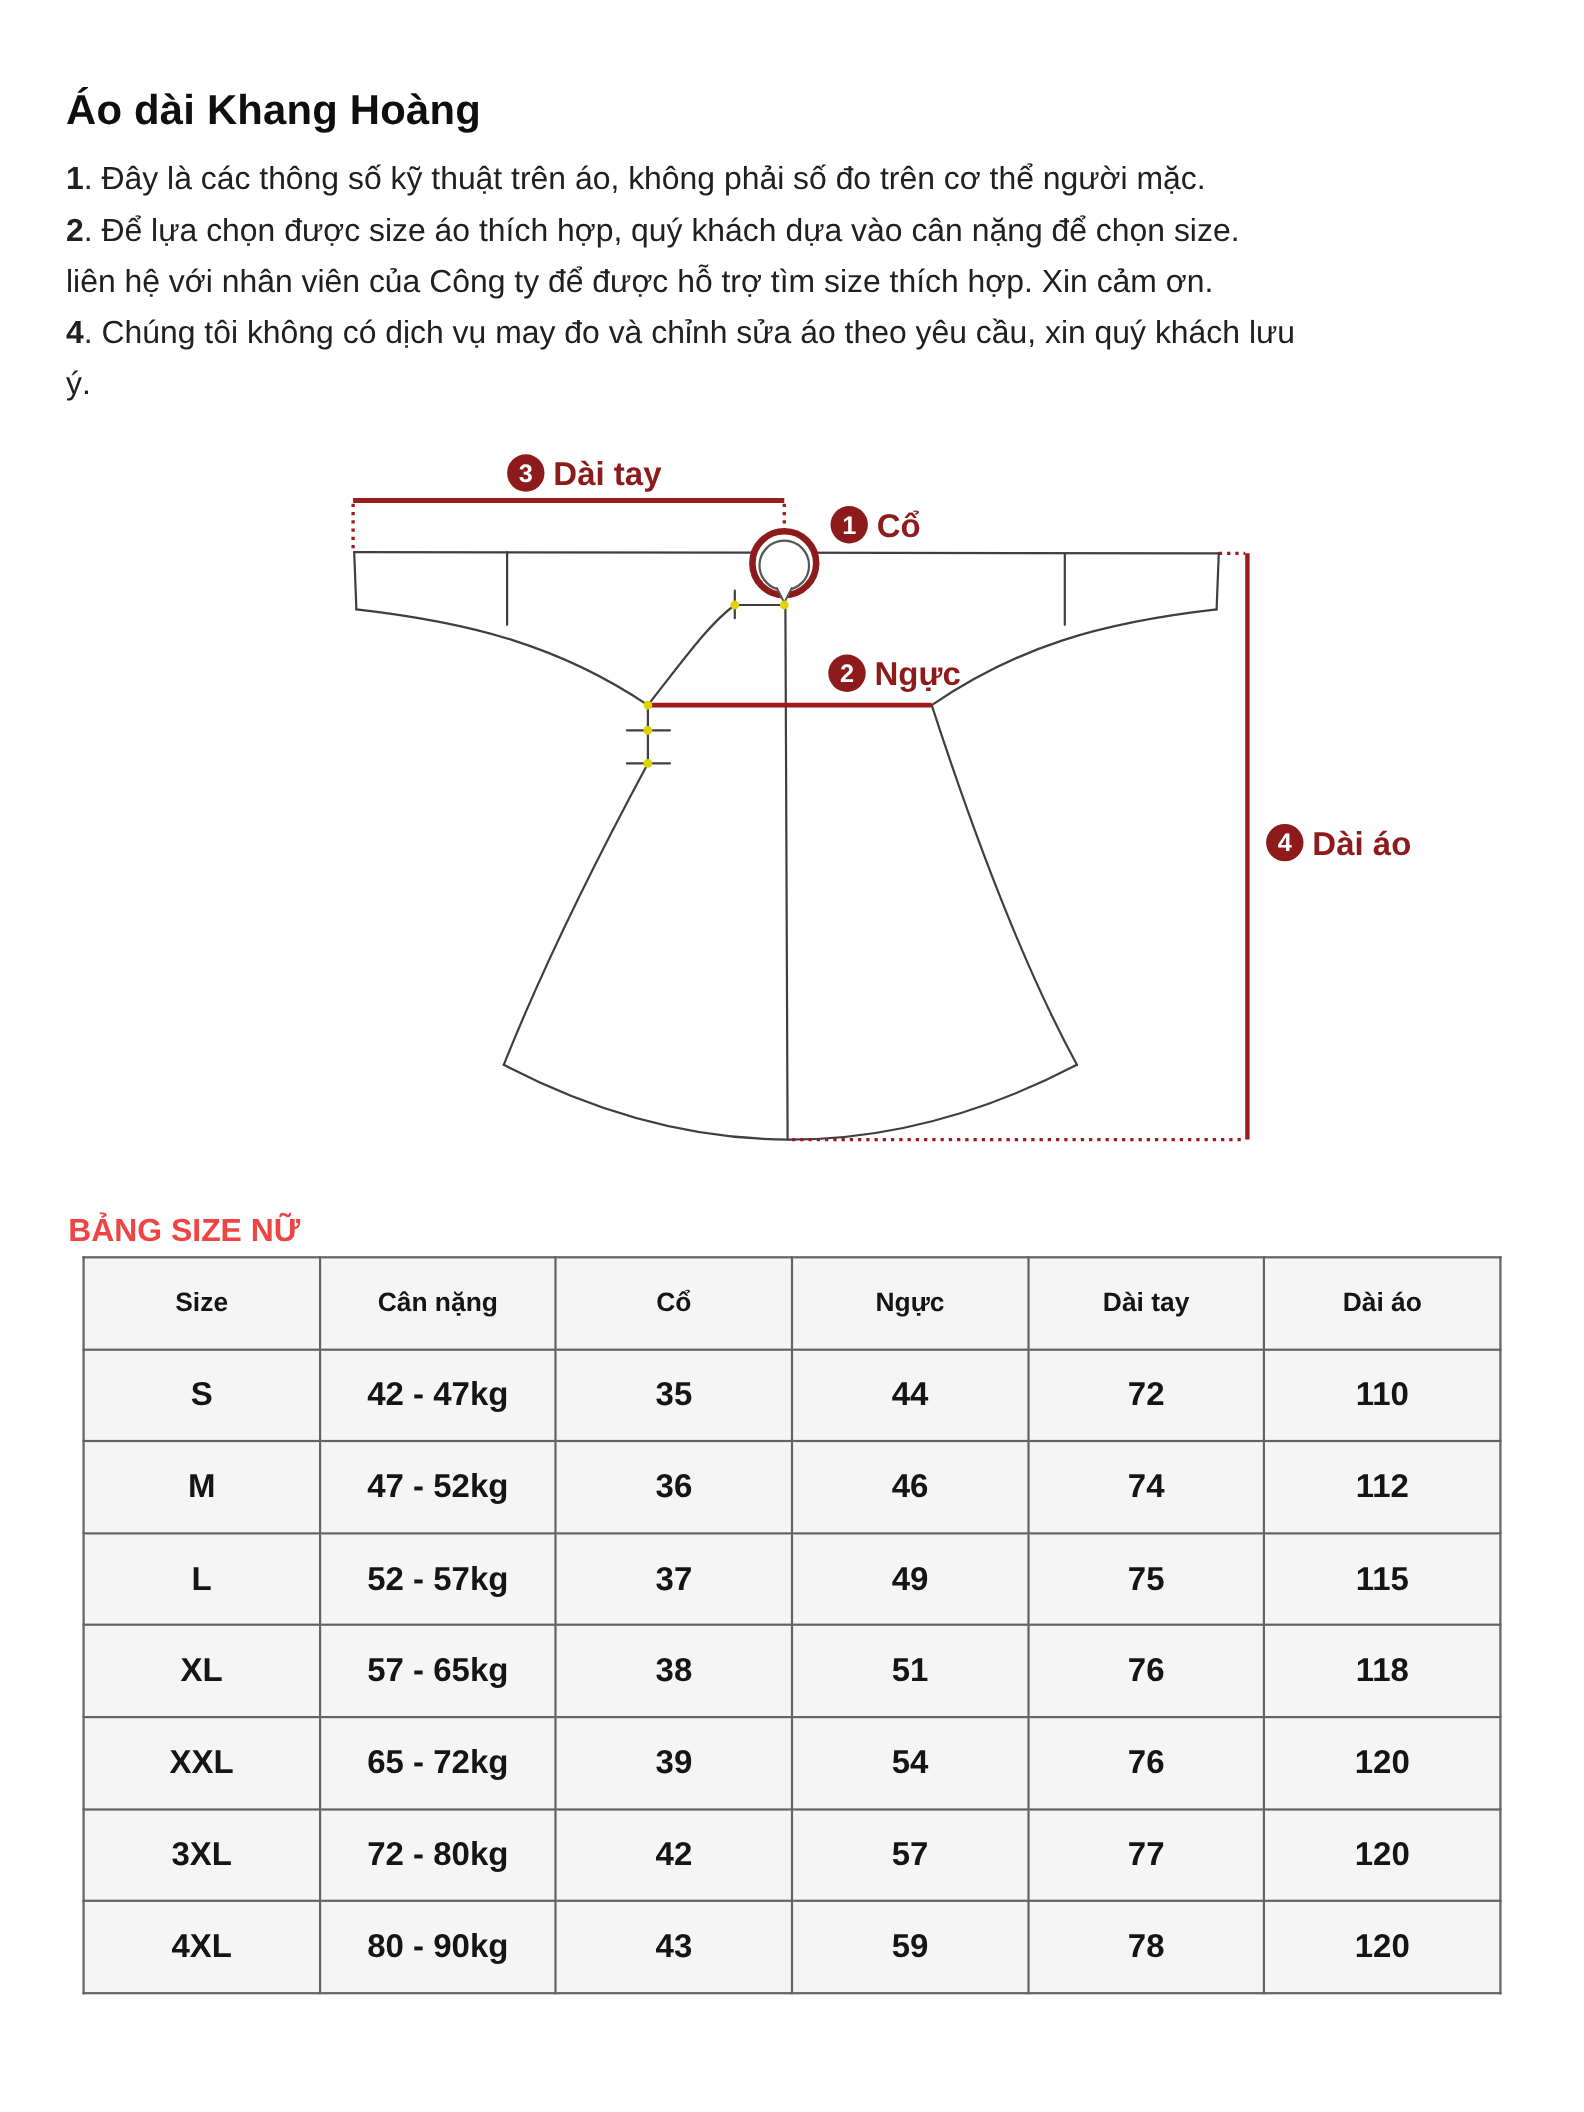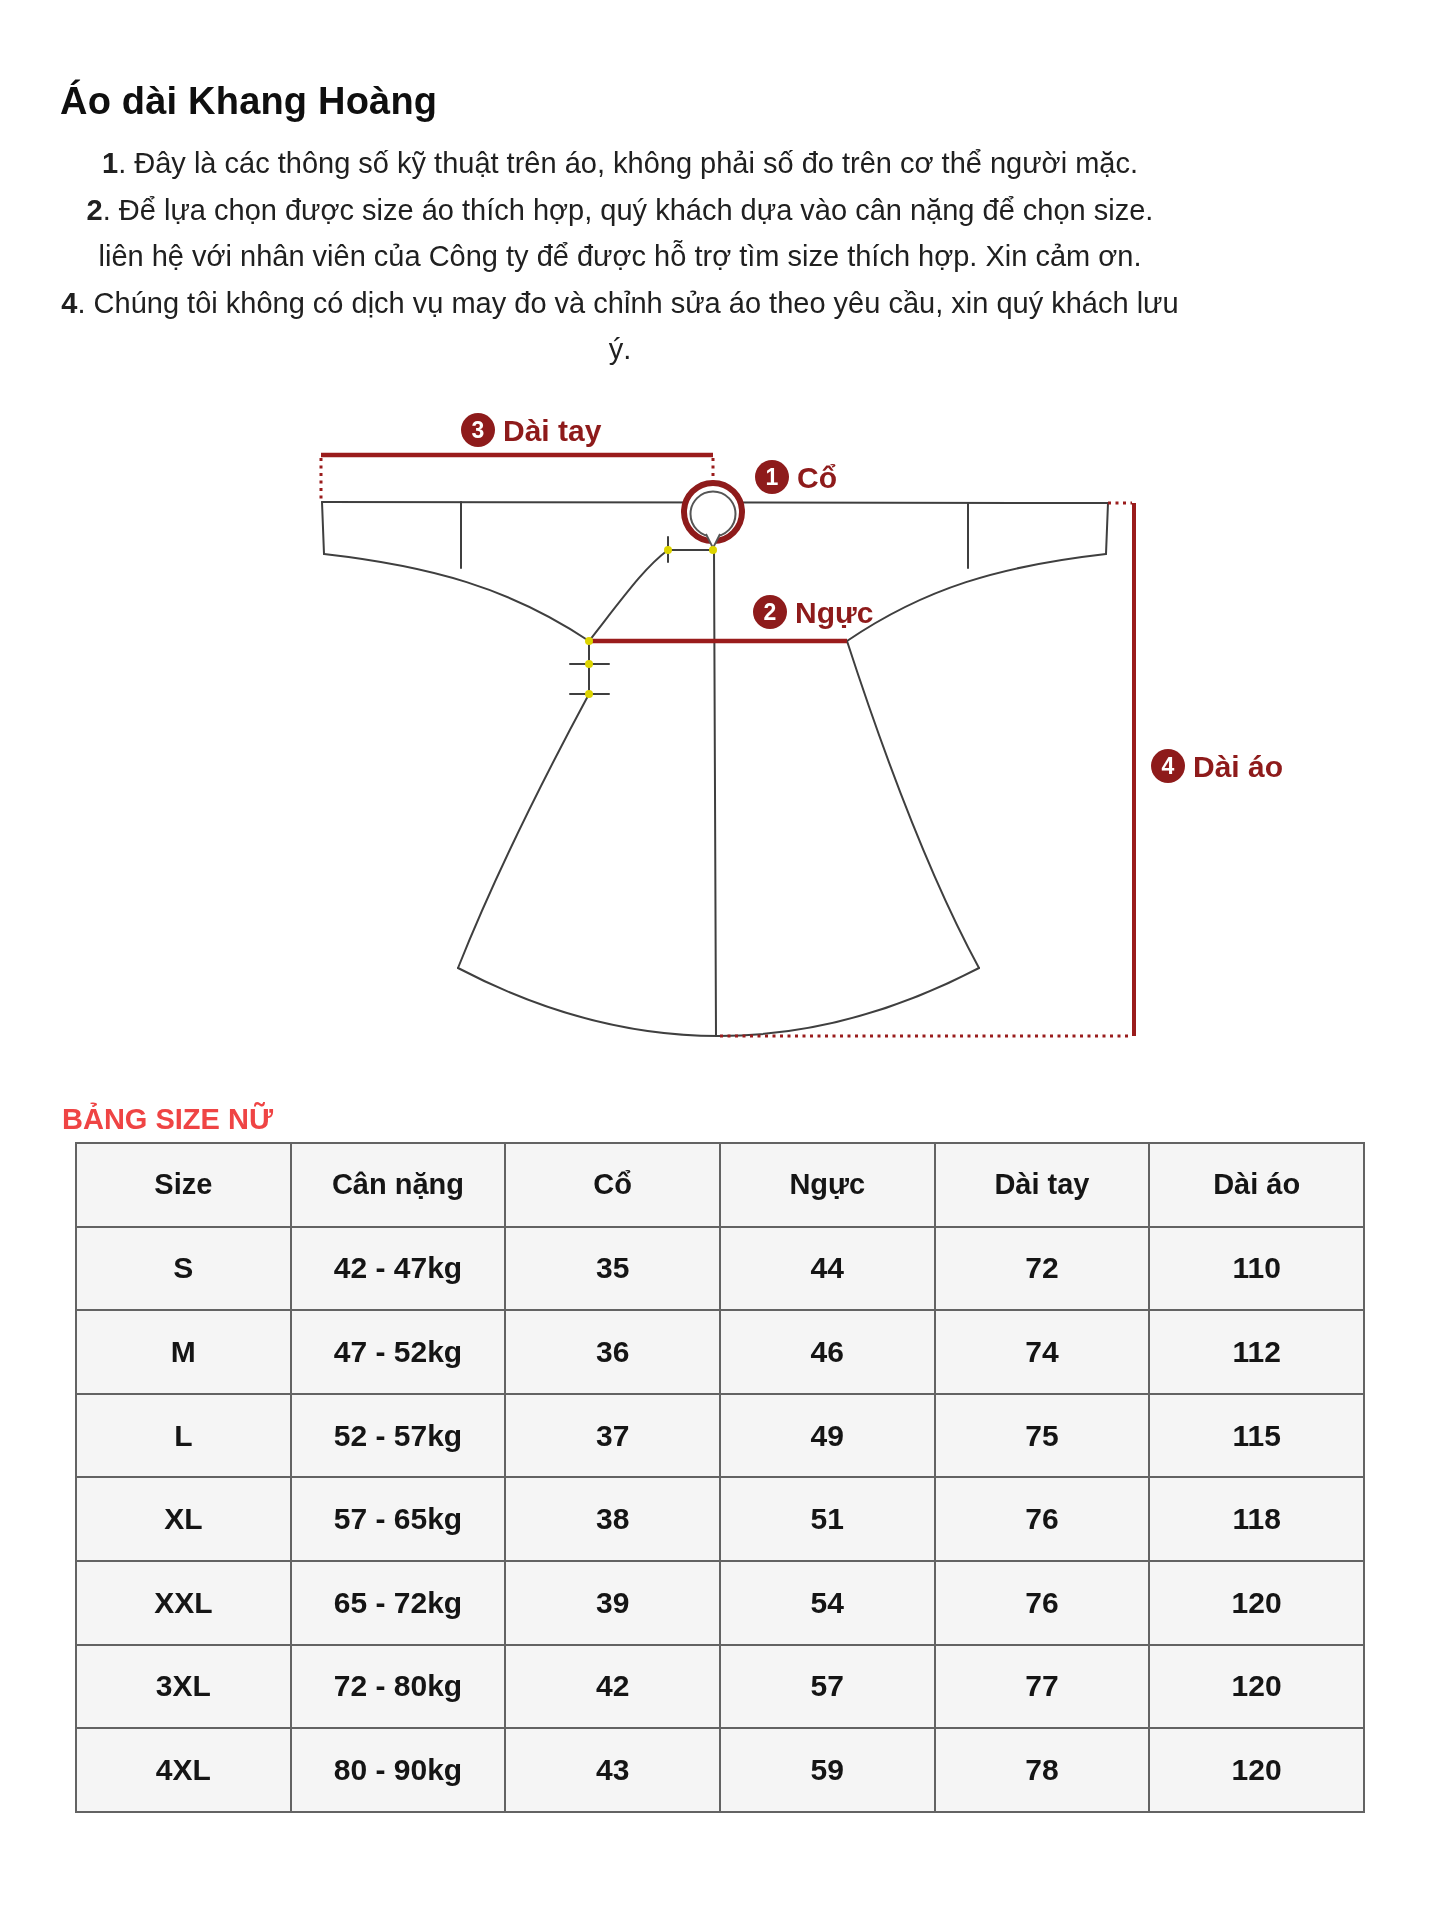--- a/index.html
+++ b/index.html
@@ -1,29 +1,29 @@
 <!DOCTYPE html>
 <html><head>
 <meta charset="utf-8">
 <style>
   html,body{margin:0;padding:0;background:#ffffff;}
   .page{position:relative;width:1440px;height:1920px;background:#fff;
         font-family:"Liberation Sans",sans-serif;color:#1b1b1b;overflow:hidden;padding-left:22px;}
   .title{position:absolute;left:60px;top:80px;font-size:38px;font-weight:bold;
          color:#0f0f0f;letter-spacing:.2px;}
   .notes{position:absolute;left:60px;top:140px;font-size:29px;color:#202020;
-         line-height:46.5px;width:1120px;text-align:center;}
+         line-height:46.5px;width:1120px;}
   .note-line b{font-weight:bold;}
   .diagram-svg{position:absolute;left:0;top:0;width:1440px;height:1920px;pointer-events:none;}
   .table-title{position:absolute;left:62px;top:1103px;font-size:29px;font-weight:bold;color:#ef4444;}
   table.size-table{position:absolute;left:75px;top:1142px;width:1290px;border-collapse:collapse;
         table-layout:fixed;background:#f5f5f5;}
   table.size-table th,table.size-table td{border:2px solid #636363;text-align:center;
         vertical-align:middle;height:81.6px;font-size:30px;color:#151515;padding:0;font-weight:bold;}
-  table.size-table th{font-weight:bold;font-size:29px;}
+  table.size-table th{font-weight:bold;font-size:24px;}
   table.size-table td.size-col{font-weight:bold;}
   .svg-label{font-family:"Liberation Sans",sans-serif;font-weight:bold;font-size:30px;}
   .badge-num{font-family:"Liberation Sans",sans-serif;font-weight:bold;font-size:23px;fill:#ffffff;}
 </style>
 </head>
 <body>
 
 <div class="page">
 
   <div class="title">Áo dài Khang Hoàng</div>

